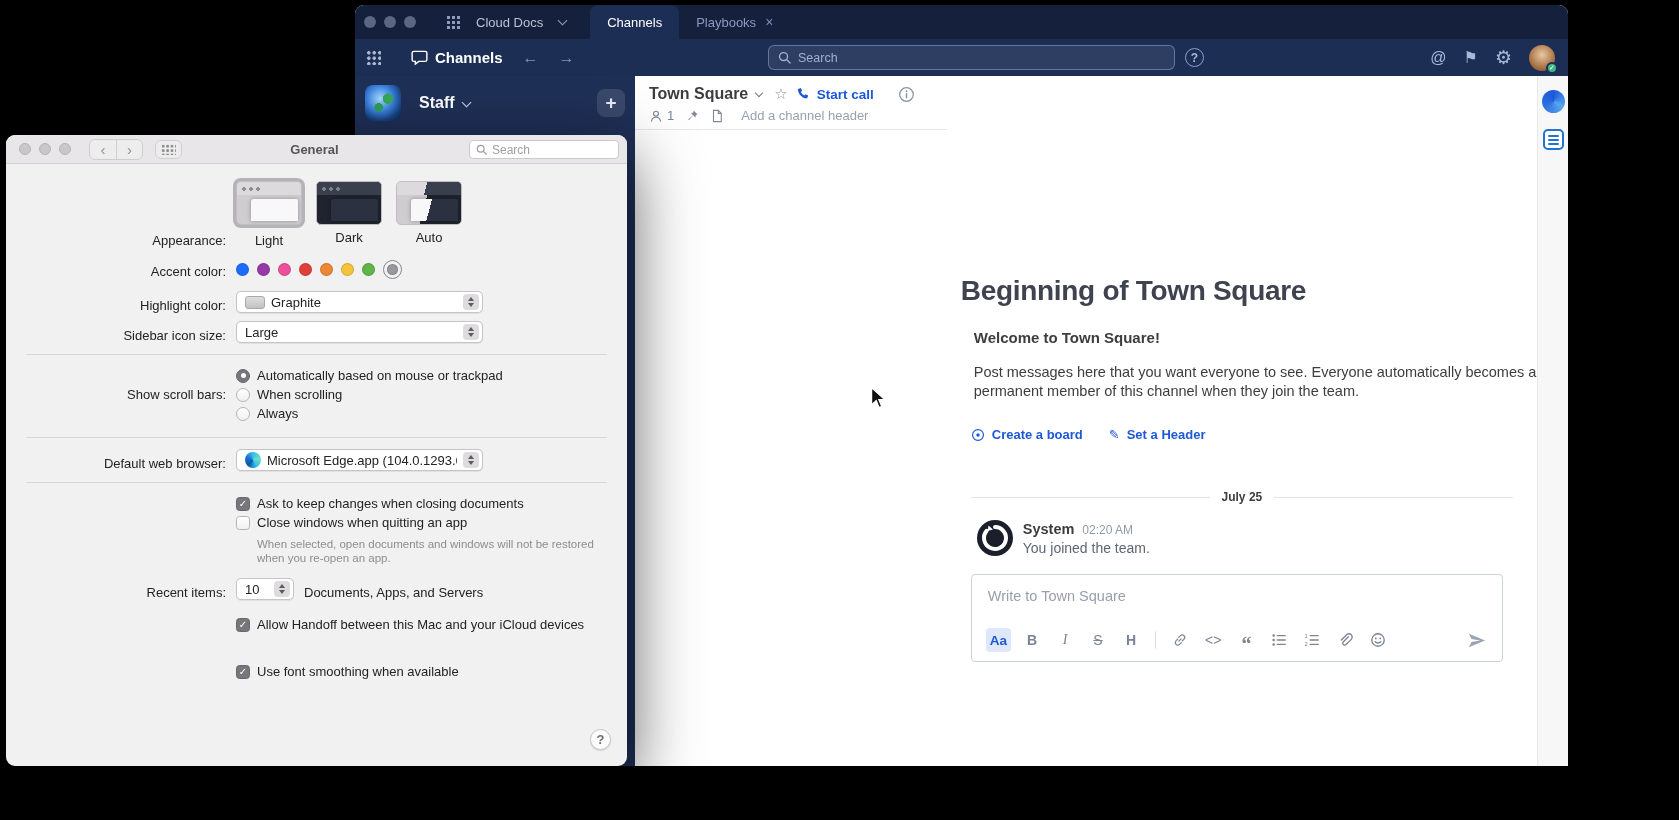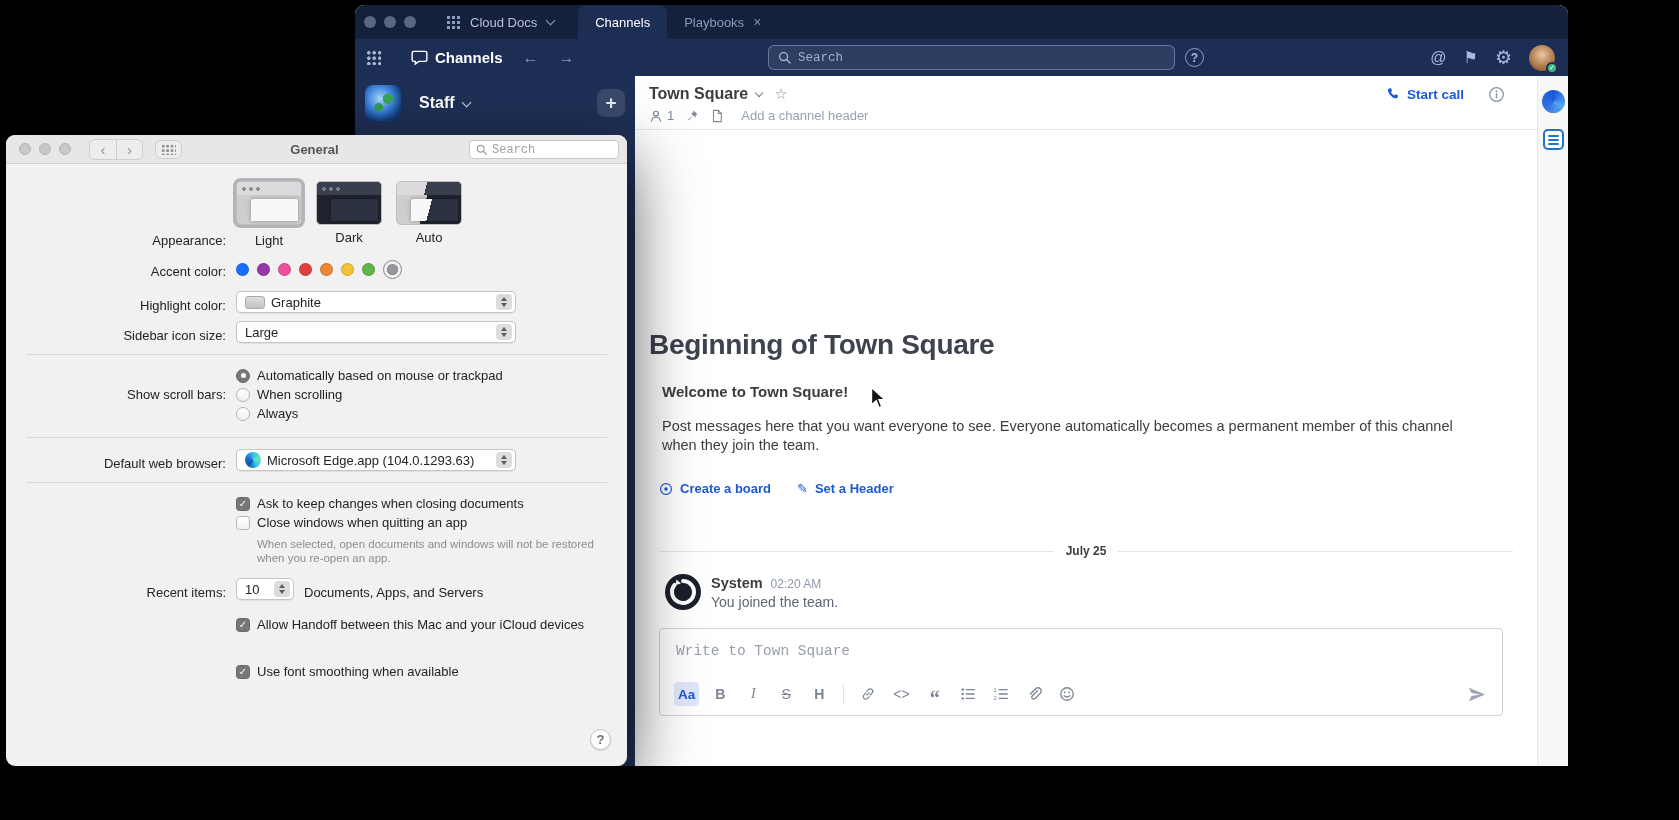--- a/index.html
+++ b/index.html
@@ -1,28 +1,28 @@
 <!DOCTYPE html>
 <html><head>
 <meta charset="utf-8">
 <style>
   *{margin:0;padding:0;box-sizing:border-box}
   html,body{width:1679px;height:820px;background:#000;overflow:hidden;position:relative;
     font-family:"Liberation Sans","DejaVu Sans",sans-serif;}
   svg{display:block}
-  input{font-family:Liberation Mono, monospace;border:none;outline:none;background:transparent}
+  input{font-family:Liberation Sans, sans-serif;border:none;outline:none;background:transparent}
 
   
   .mm{position:absolute;left:355px;top:5px;width:1213px;height:761px;border-radius:9px 9px 0 0;
       overflow:hidden;display:flex;flex-direction:column;background:#fff;
       box-shadow:0 12px 48px rgba(0,0,0,.65)}
   .mm-tabbar{height:34px;background:#14203c;display:flex;align-items:center;flex:none;color:#9eaac6}
   .lights{display:flex;gap:8px;padding-left:9px;padding-right:4px}
   .light{width:12px;height:12px;border-radius:50%;background:#5b6680;display:inline-block}
-  .server{display:flex;align-items:center;gap:10px;margin-left:26px;font-size:13px;color:#b9c2d6;cursor:default}
+  .server{display:flex;align-items:center;gap:16px;margin-left:26px;font-size:13px;color:#b9c2d6;cursor:default}
   .dots{width:14px;height:14px;background-image:radial-gradient(circle,#8e9cbd 1.5px,transparent 1.7px);
         background-size:5px 5px;background-position:0 0}
   .chev{width:7px;height:7px;border-right:1.5px solid #8e9cbd;border-bottom:1.5px solid #8e9cbd;
         transform:rotate(45deg);margin-top:-3px}
   .tabs{display:flex;height:34px;margin-left:24px}
   .tab{height:34px;display:flex;align-items:center;gap:9px;padding:0 17px;font-size:13px;color:#8b99bd}
   .tab.active{background:#1d2e55;color:#fff;border-radius:8px 8px 0 0}
   .tab .tab-x{font-size:14px;color:#7f8db3;line-height:1}
 
   .mm-header{height:37px;background:#1d2e55;display:flex;align-items:center;flex:none;position:relative;color:#fff}
@@ -50,21 +50,21 @@
   .team-icon{width:36px;height:36px;border-radius:8px;flex:none;
     background:
       radial-gradient(circle at 64% 38%,#37a85c 0 16%,transparent 17%),
       radial-gradient(circle at 38% 62%,#2f9e54 0 13%,transparent 14%),
       radial-gradient(circle at 42% 38%,#a8dcff 0%,#3c82e0 42%,#15427f 72%,#0a2142 100%)}
   .team-name{display:flex;align-items:center;gap:8px;font-size:16px;font-weight:bold}
   .team-name .chev{border-color:#cfd9ee;margin-top:-2px}
   .sb-plus{margin-left:auto;width:28px;height:28px;border-radius:8px;background:rgba(255,255,255,.12);
       color:#e6ecf8;font-size:19px;display:flex;align-items:center;justify-content:center;font-weight:bold}
 
-  .mm-channel{flex:1;display:flex;flex-direction:column;background:#fff;min-width:0}
+  .mm-channel{flex:1;display:flex;flex-direction:row;background:#fff;min-width:0}
   .ch-header{flex:none;height:54px;padding:9px 32px 0 14px;border-bottom:1px solid #e6e8ec}
   .ch-row1{display:flex;align-items:center;gap:8px}
   .ch-title{font-size:16px;font-weight:bold;color:#3d3c40}
   .ch-row1 .chev{border-color:#6f7888;width:6px;height:6px}
   .ch-star{color:#8b95a5;font-size:15px;margin-left:4px}
   .ch-right{margin-left:auto;display:flex;align-items:center;gap:24px}
   .start-call{display:flex;align-items:center;gap:7px;color:#1c58d9;font-size:13.5px;font-weight:bold}
   .ch-row2{display:flex;align-items:center;gap:11px;margin-top:5px;color:#7e8796;font-size:13px}
   .ch-count{display:flex;align-items:center;gap:4px}
   .ch-header-ph{color:#98a1b0;margin-left:6px}
@@ -164,21 +164,21 @@
 
   .accent-row{display:flex;align-items:center;gap:8px}
   .swatch{width:13px;height:13px;border-radius:50%;display:inline-block;border:1px solid rgba(0,0,0,.15)}
   .swatch-ring{width:19px;height:19px;border-radius:50%;border:1.6px solid #86868b;
       display:flex;align-items:center;justify-content:center}
   .swatch-ring .swatch{width:11px;height:11px}
 
   .popup{height:22px;background:#fff;border:1px solid #c6c4c6;border-radius:5px;display:flex;align-items:center;
       gap:6px;padding:0 3px 0 8px;box-shadow:0 .5px 1px rgba(0,0,0,.07)}
   .popup .pv{flex:1;color:#232323;white-space:nowrap;overflow:hidden}
-  .w247{width:280px}
+  .w247{width:247px}
   .w58{width:58px}
   .stepcap{width:16px;height:16px;border-radius:4px;background:#dddbdd;display:flex;flex-direction:column;
       align-items:center;justify-content:center;gap:2px;flex:none}
   .tu{width:0;height:0;border-left:3.5px solid transparent;border-right:3.5px solid transparent;border-bottom:4px solid #5c5c5c}
   .td{width:0;height:0;border-left:3.5px solid transparent;border-right:3.5px solid transparent;border-top:4px solid #5c5c5c}
   .hl-swatch{width:20px;height:13px;border-radius:3px;background:linear-gradient(#dedede,#c2c2c2);border:1px solid #a9a9a9;flex:none}
   .edge-ic{width:16px;height:16px;border-radius:50%;flex:none;
       background:conic-gradient(from 220deg,#0c59a4,#1b6fd0,#35c1f1,#6ee0b8,#35c1f1,#0c59a4)}
 
   .cb{width:14px;height:14px;border-radius:3.5px;border:1px solid #b6b4b6;background:linear-gradient(#fff,#f1f1f1);

